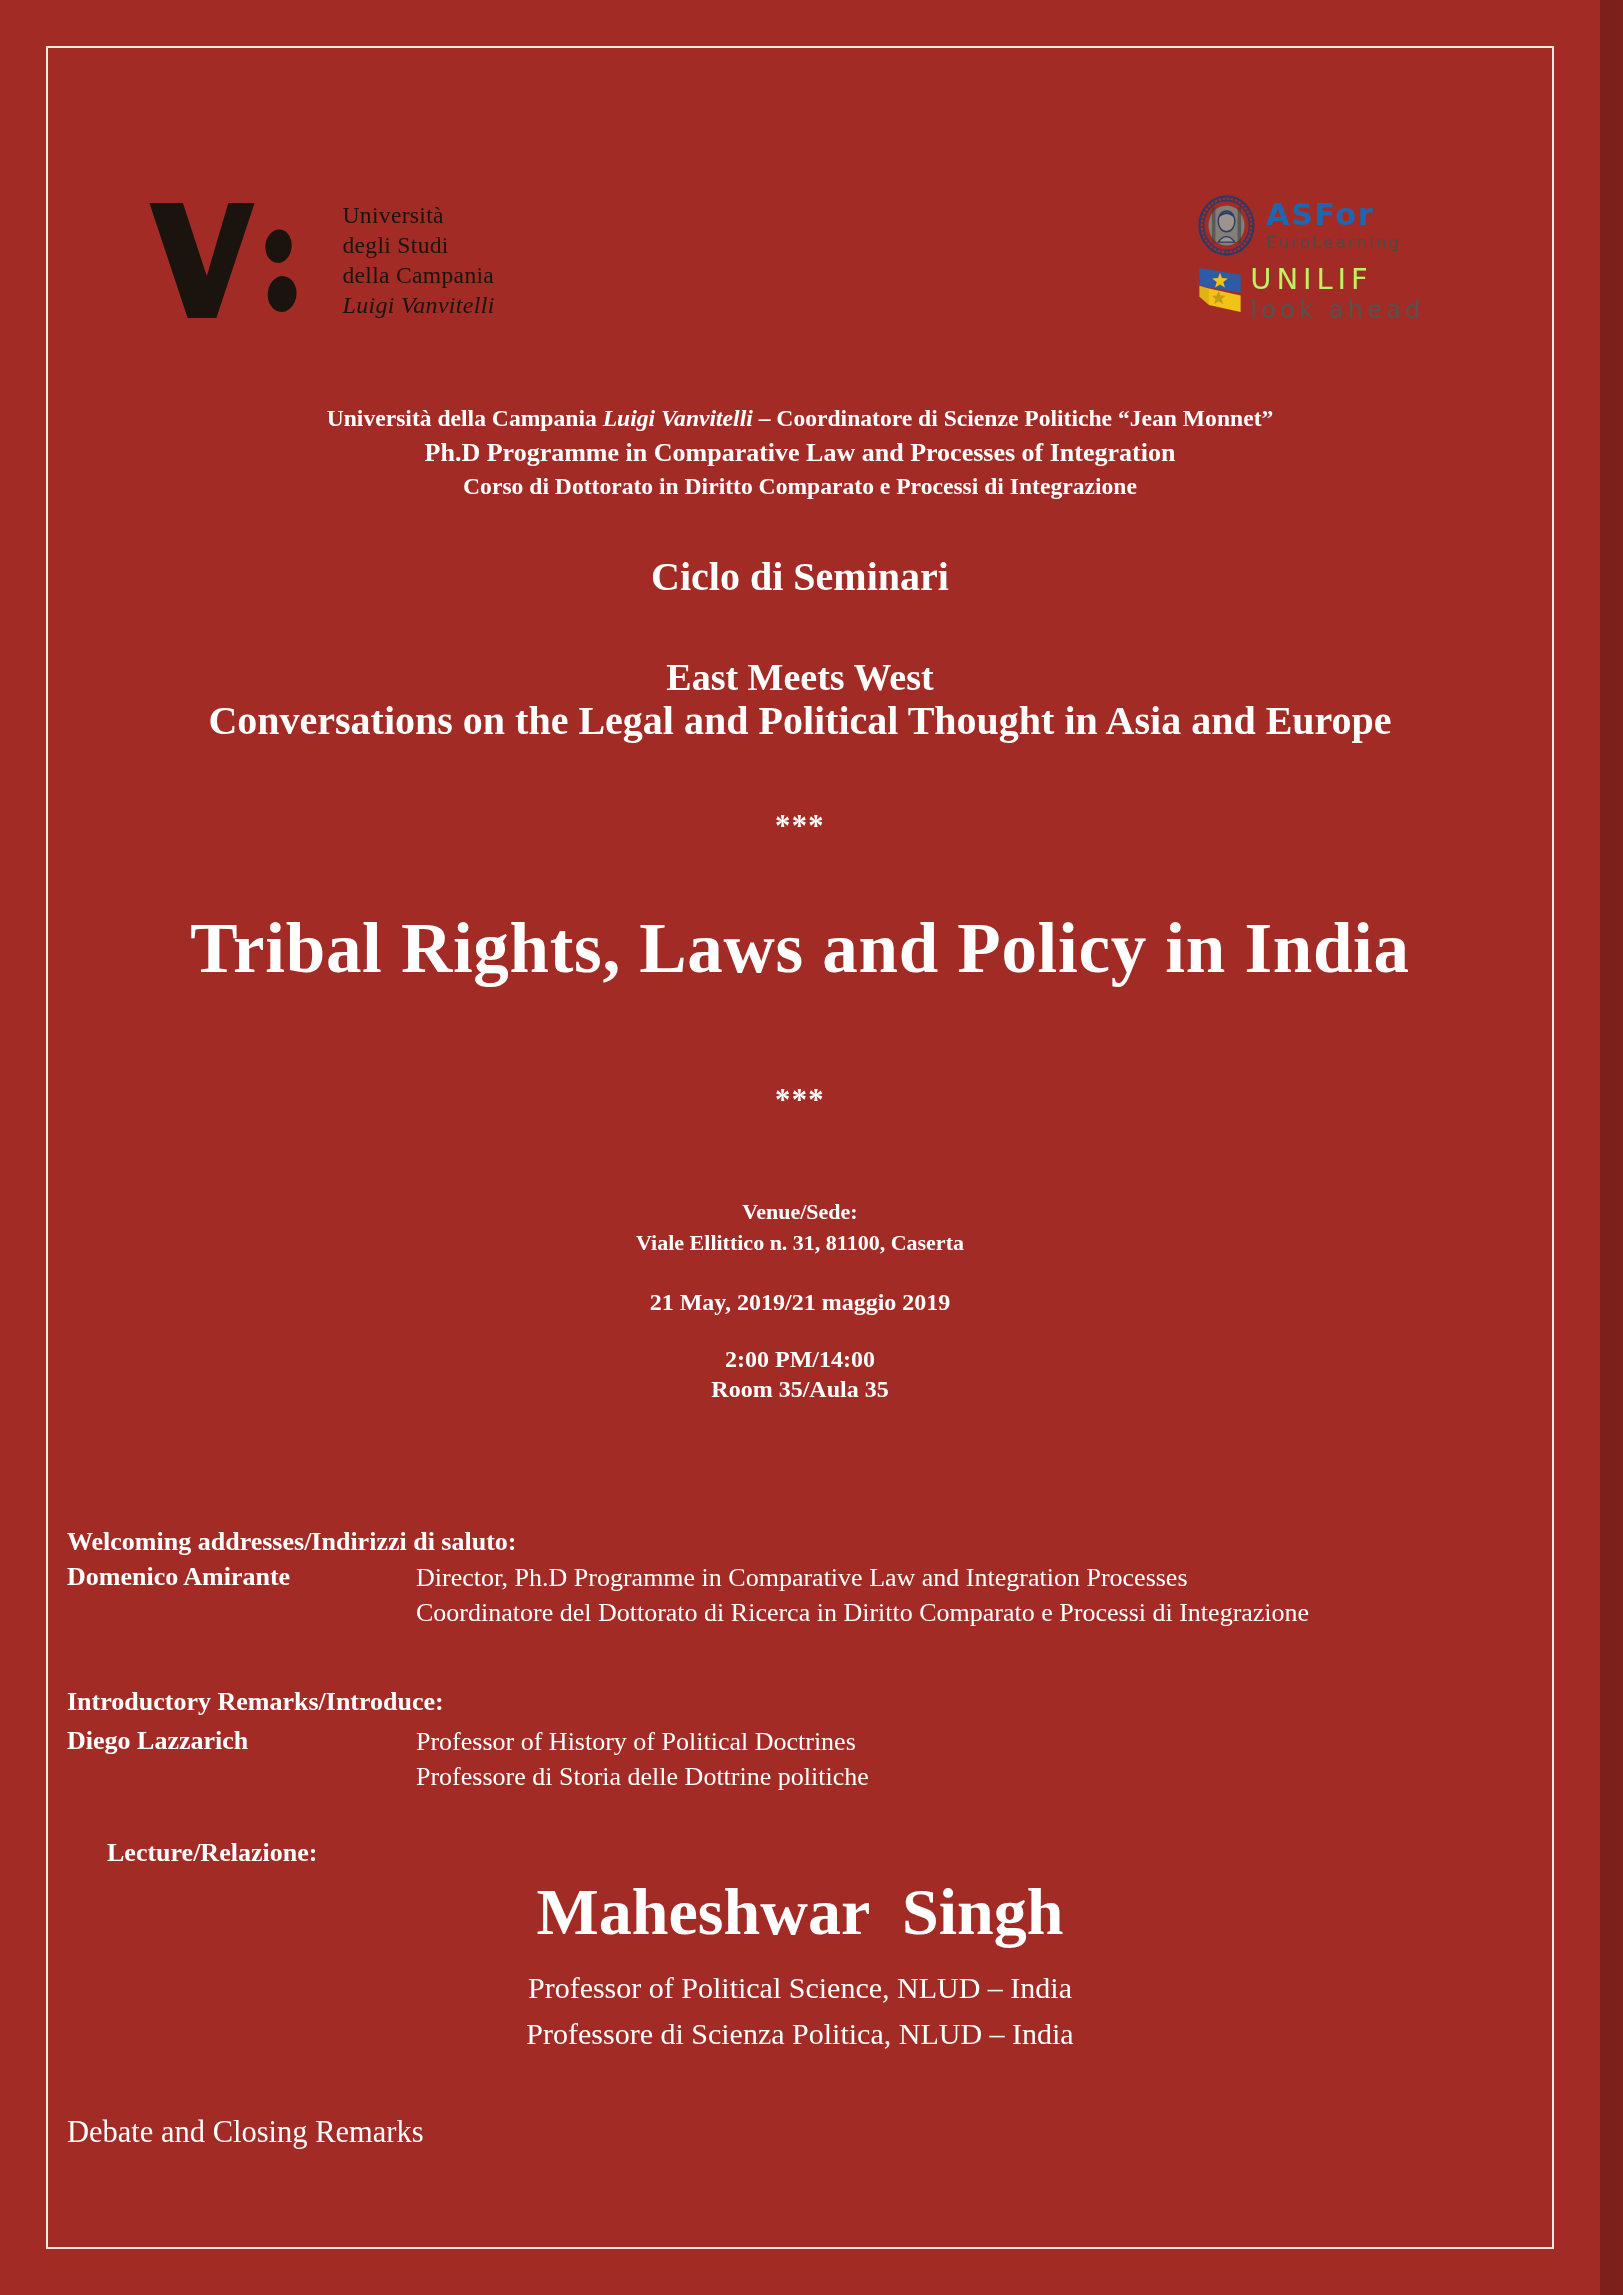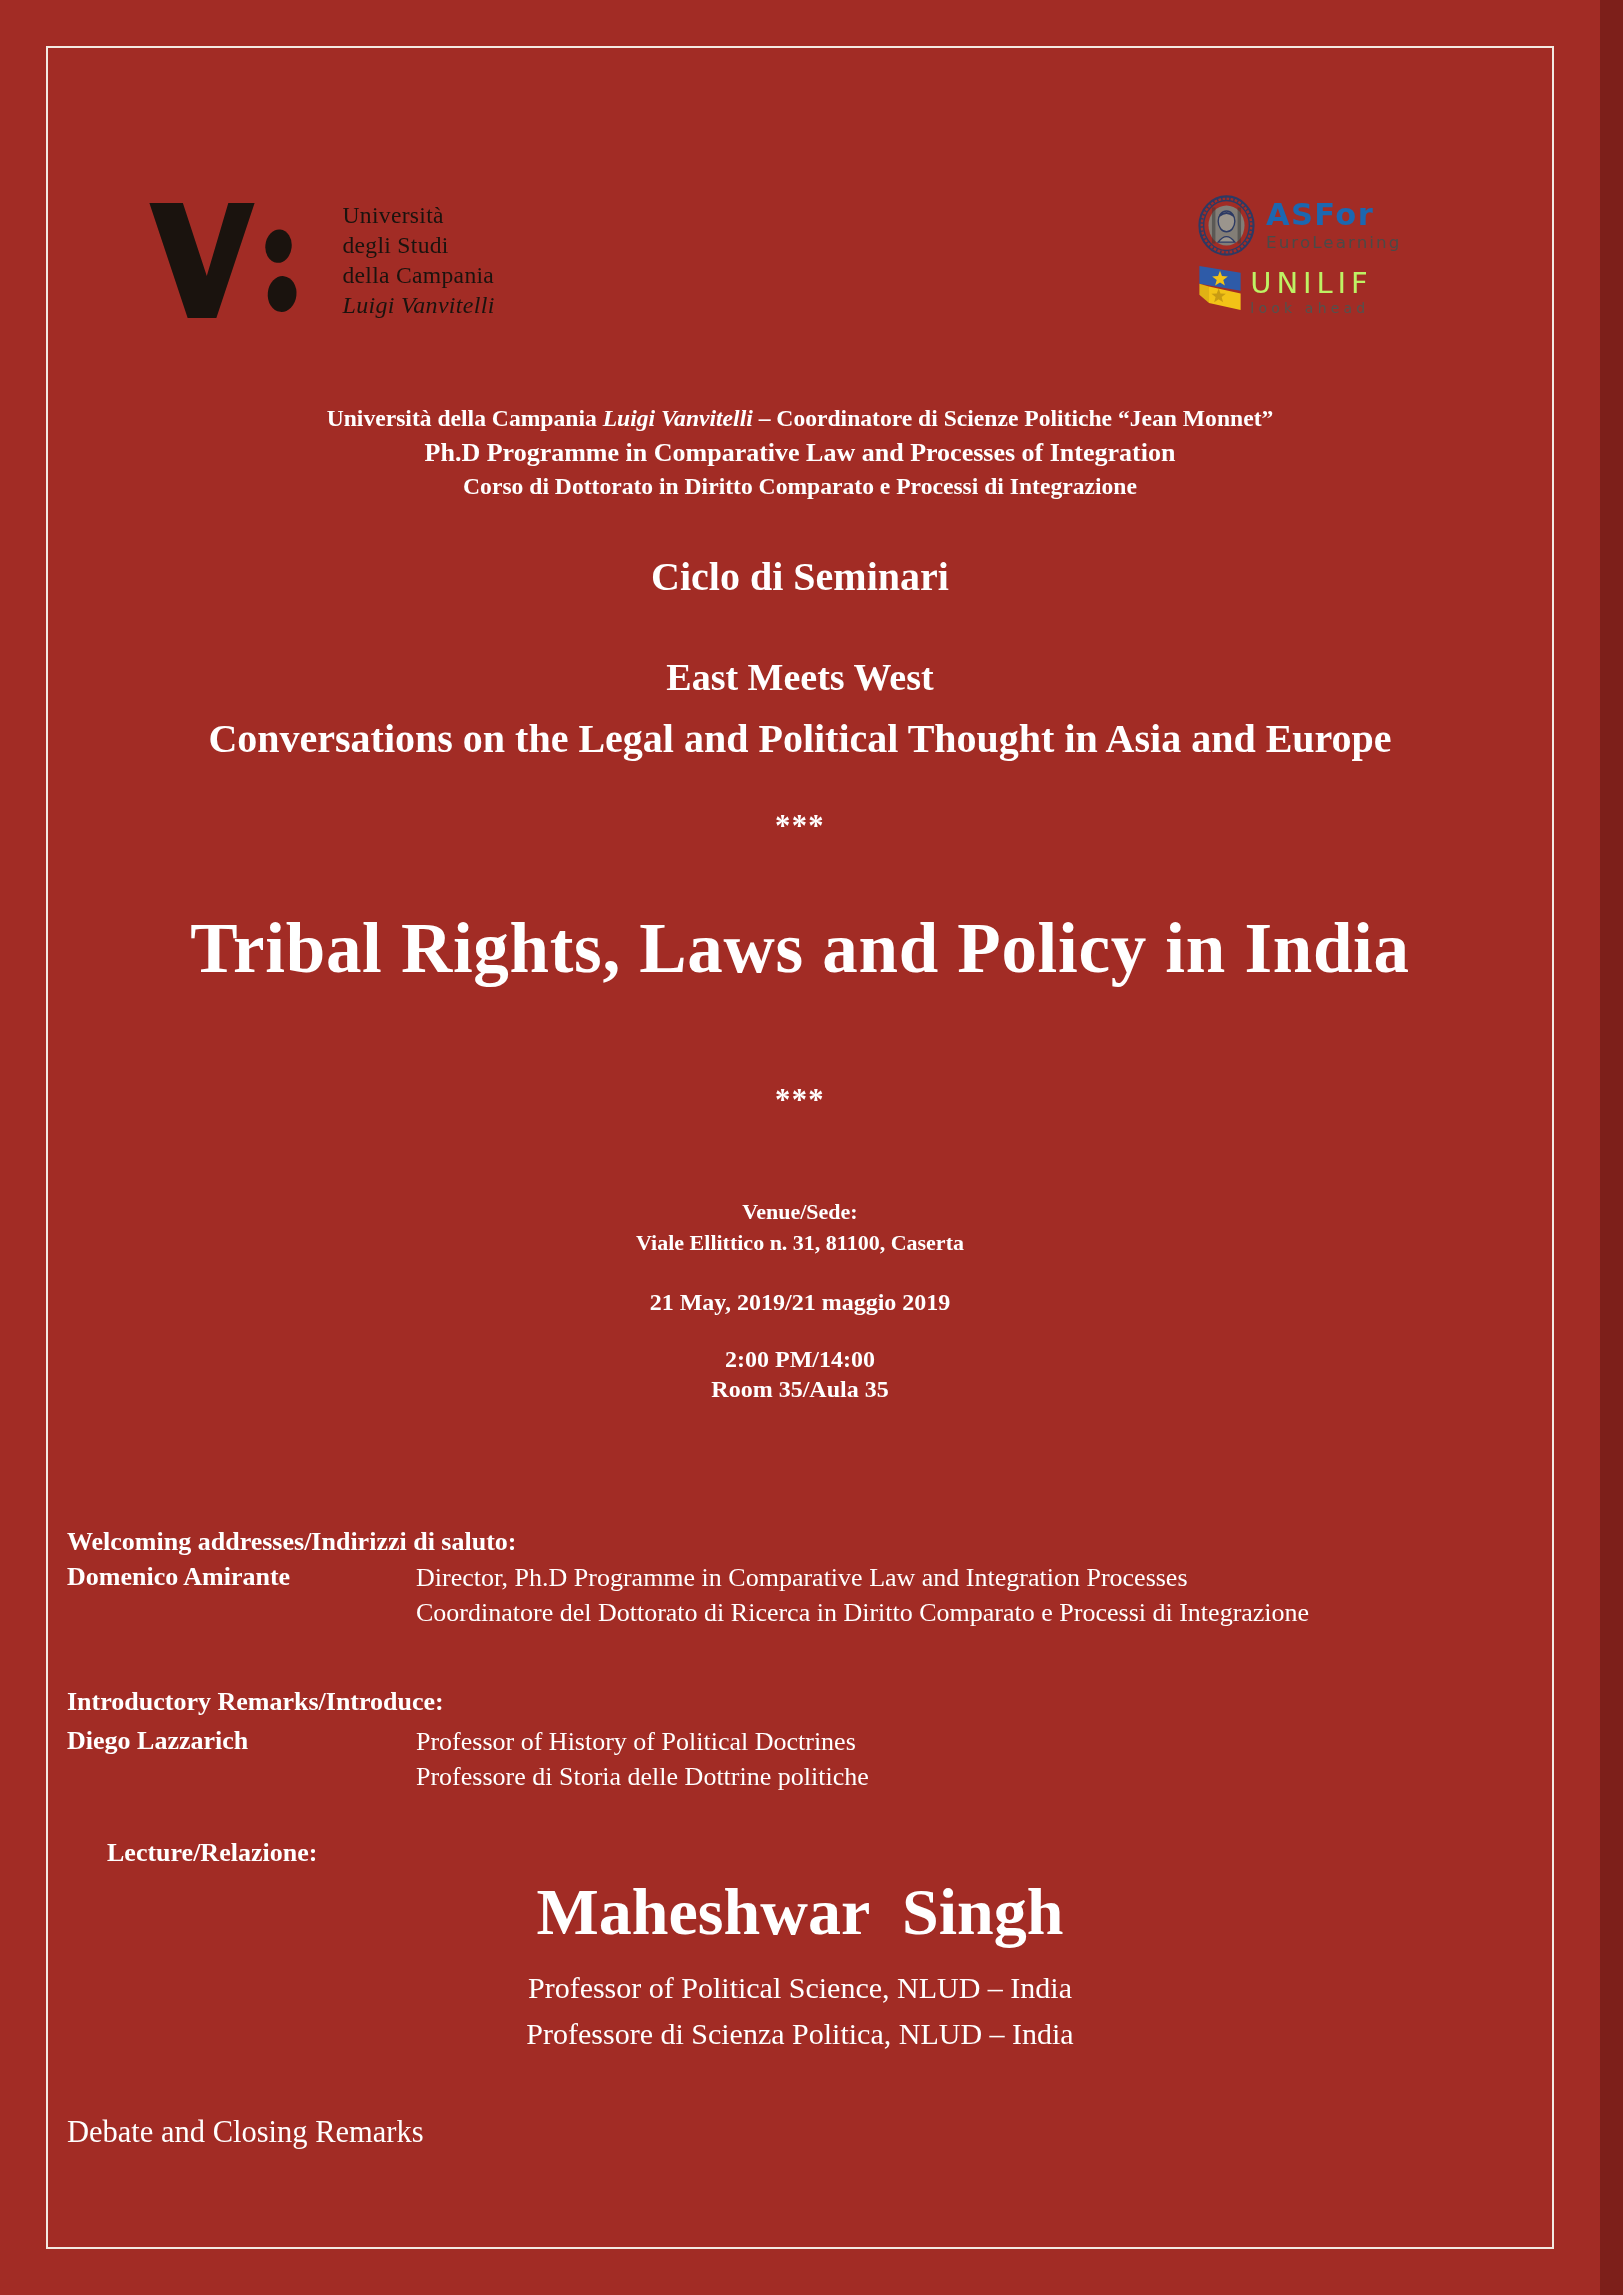--- a/index.html
+++ b/index.html
@@ -39,31 +39,31 @@
     font-family:"DejaVu Sans","Liberation Sans",sans-serif;
     font-size:16.7px;color:#4A4A48;letter-spacing:2.1px;margin-top:1.4px;
   }
   .unilif{position:absolute;top:264px;left:1198px;display:flex;align-items:center;gap:8.3px;}
   .unilif-text .name{
     font-family:"DejaVu Sans","Liberation Sans",sans-serif;
     font-weight:normal;font-size:29px;line-height:30.5px;color:#bef264;letter-spacing:4.9px;
   }
   .unilif-text .tag{
     font-family:"DejaVu Sans","Liberation Sans",sans-serif;
-    font-size:14px;color:#53524E;letter-spacing:4.2px;margin-top:1.4px;
+    font-size:24px;color:#53524E;letter-spacing:4.2px;margin-top:1.4px;
   }
 
   
   .hdr1{top:405px;font-size:23.6px;}
   .hdr2{top:438px;font-size:26px;}
   .hdr3{top:473px;font-size:23.6px;}
 
   .ciclo{top:553px;font-size:40px;}
   .east{top:655px;font-size:38px;}
-  .conv{top:715px;font-size:40px;}
+  .conv{top:697px;font-size:40px;}
   .stars1{top:809px;font-size:30.5px;letter-spacing:1.4px;}
   .title{top:908px;font-size:71px;letter-spacing:0.7px;}
   .stars2{top:1083px;font-size:30.5px;letter-spacing:1.4px;}
 
   .venue-label{top:1199px;font-size:22px;}
   .venue-addr{top:1230px;font-size:22px;}
   .date{top:1289px;font-size:24px;}
   .time{top:1346px;font-size:24px;}
   .room{top:1376px;font-size:24px;}
 

